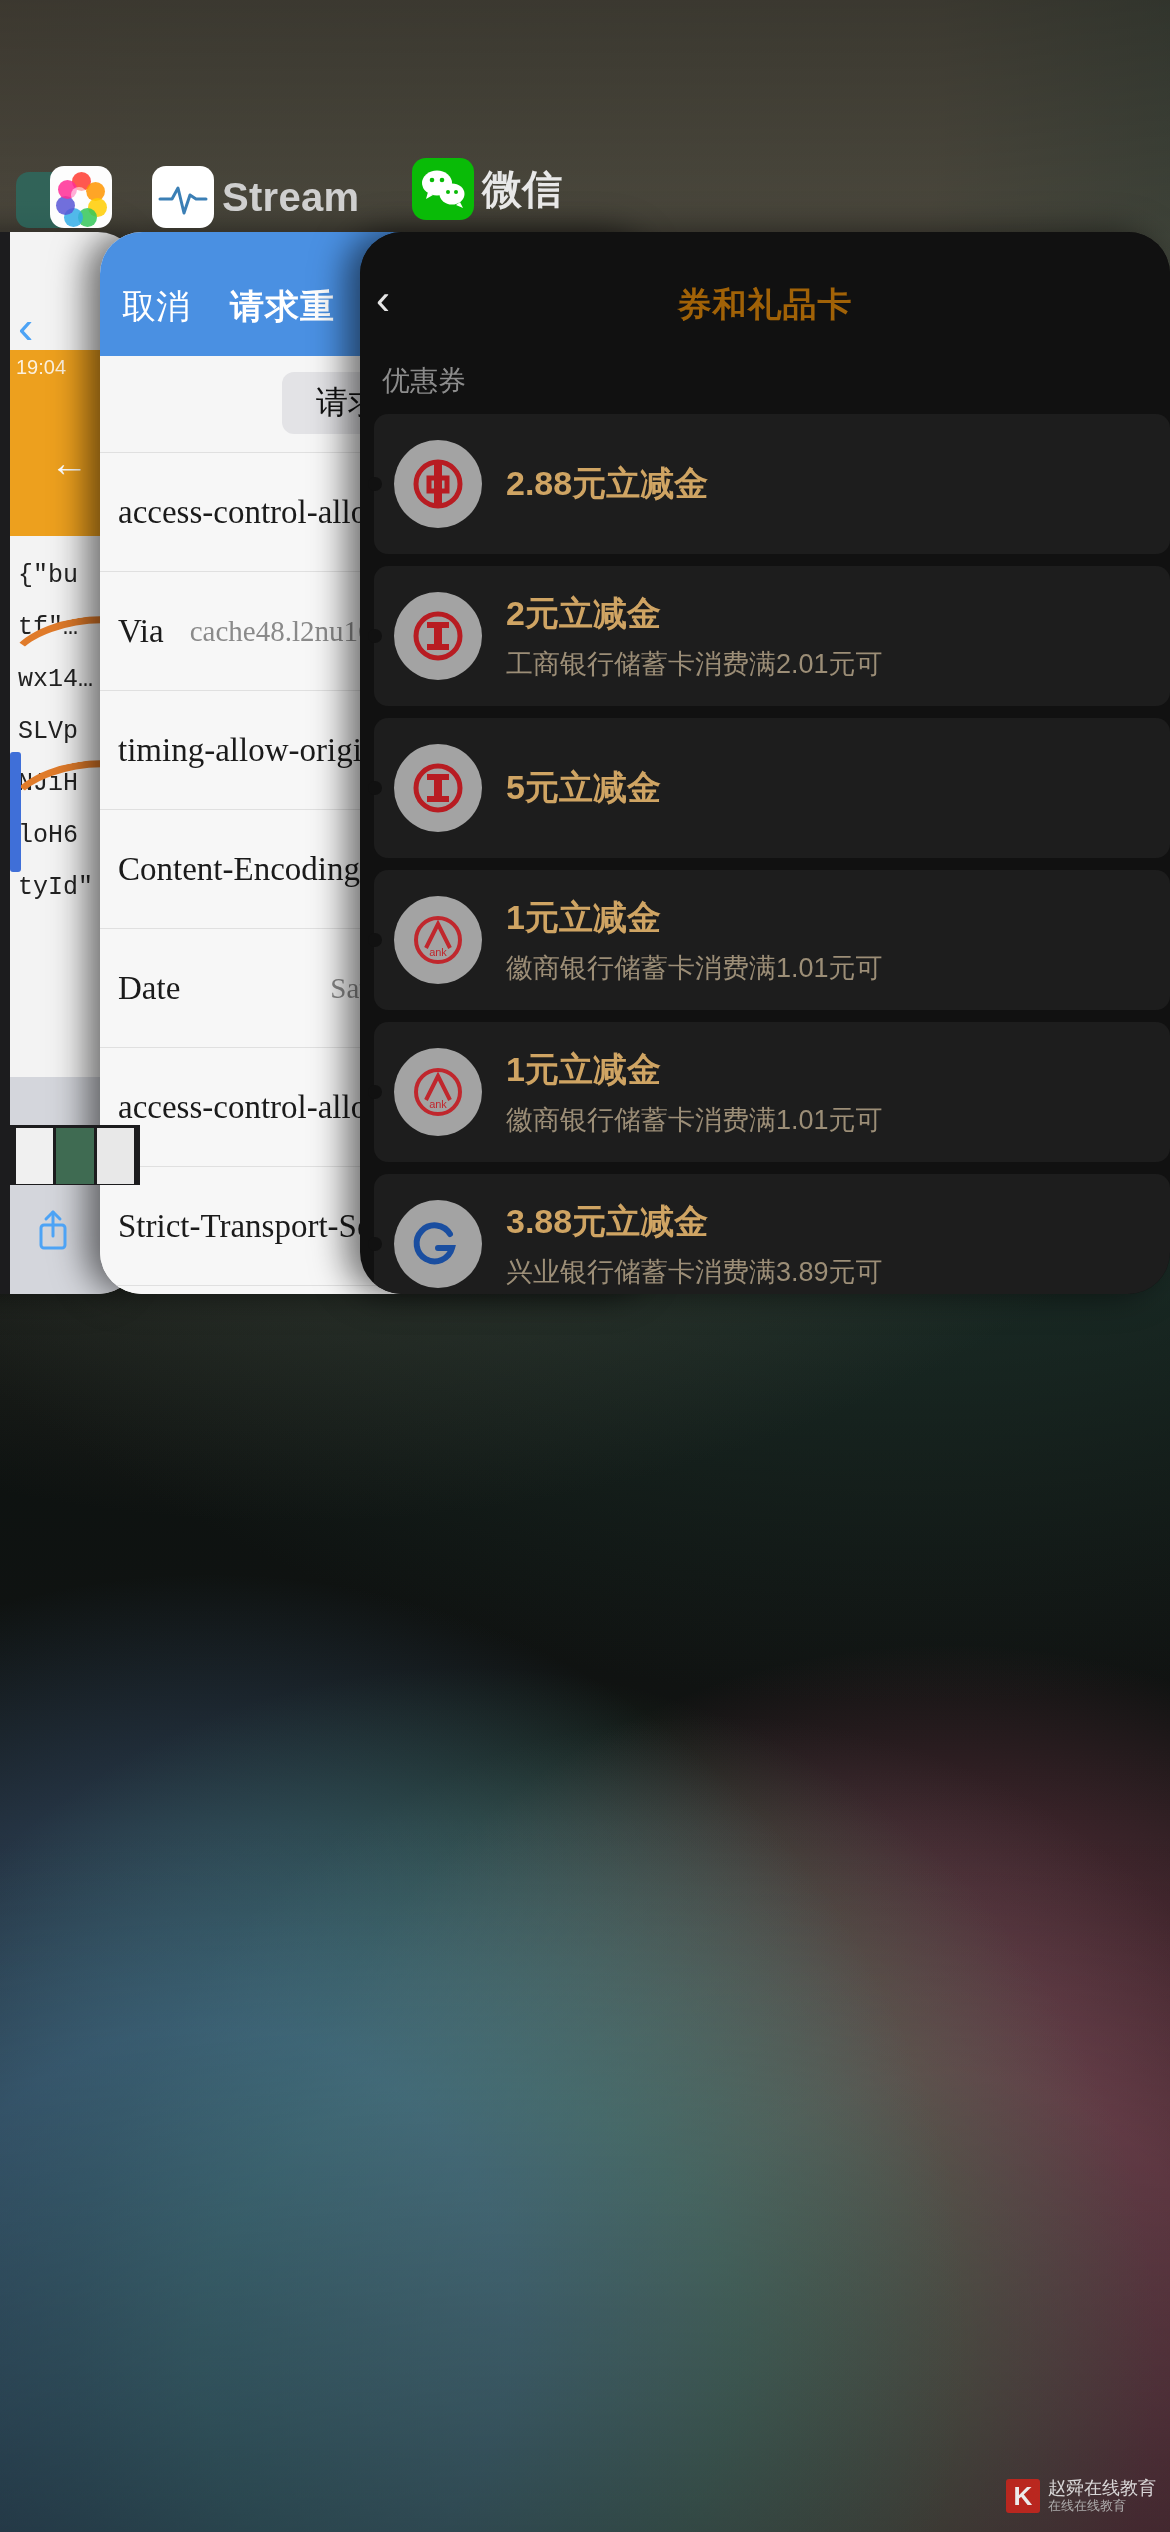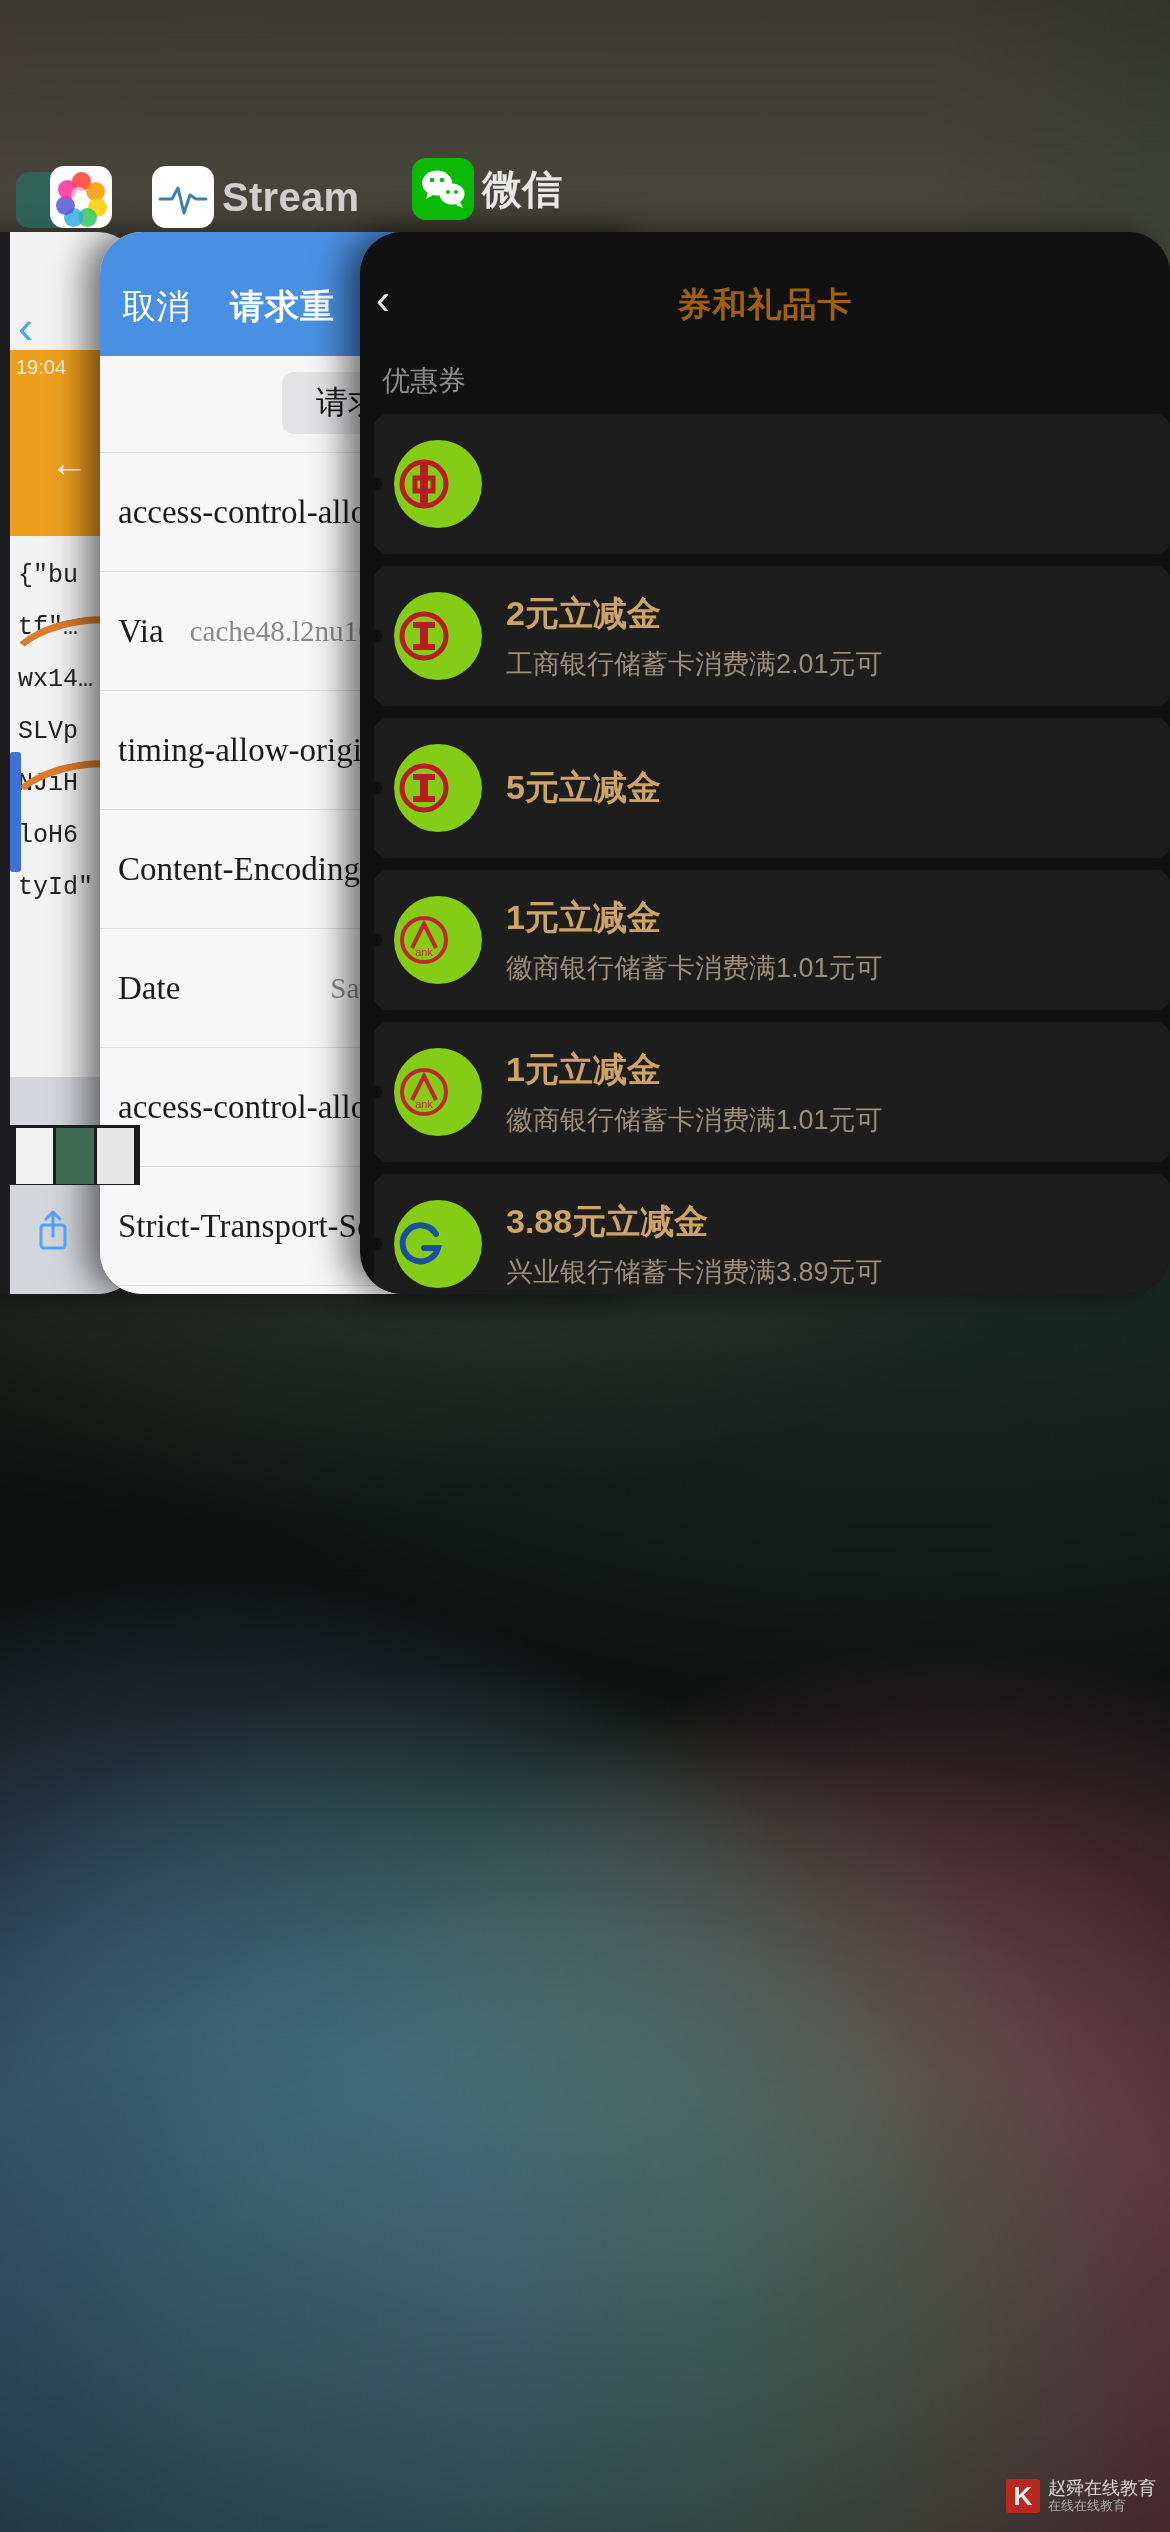--- a/index.html
+++ b/index.html
@@ -72,21 +72,21 @@
   .hdrrow .v{font-size:29px;color:#8a8a8a;margin-left:26px;font-family:"Liberation Serif","DejaVu Serif",serif;}
 
   
   #card-right{left:360px;top:232px;width:810px;height:1062px;background:#111111;}
   #wx-nav{height:124px;position:relative;background:#111;}
   #wx-nav .bk{position:absolute;left:16px;top:44px;color:#e6e6e6;font-size:42px;font-weight:300;}
   #wx-nav .ttl{position:absolute;left:0;right:0;top:50px;text-align:center;color:#a16207;font-size:34px;font-weight:600;letter-spacing:1px;}
   #wx-sub{padding:6px 0 14px 22px;color:#8c8c8c;font-size:28px;}
   .coupon{height:140px;margin:0 0 12px 14px;background:#1d1d1d;border-radius:14px;display:flex;align-items:center;padding-left:20px;position:relative;}
   .coupon:before{content:"";position:absolute;left:-6px;top:50%;width:14px;height:14px;border-radius:50%;background:#111;transform:translateY(-50%);}
-  .bank{width:88px;height:88px;border-radius:50%;background:#84cc16;flex:none;position:relative;display:flex;align-items:center;justify-content:flex-start;}
+  .bank{width:88px;height:88px;border-radius:50%;background:#a3a3a3;flex:none;position:relative;display:flex;align-items:center;justify-content:center;}
   .ctxt{margin-left:24px;overflow:hidden;}
   .camt{color:#cfa463;font-size:34px;font-weight:600;white-space:nowrap;}
   .cdesc{color:#9c8e77;font-size:27px;margin-top:9px;white-space:nowrap;}
 
   
   .wm{position:absolute;right:14px;bottom:18px;display:flex;align-items:center;gap:8px;opacity:.9;}
   .wm .wmk{width:34px;height:34px;background:#c7261d;color:#fff;font-size:26px;font-weight:700;
     display:flex;align-items:center;justify-content:center;border-radius:3px;}
   .wm .wmt{display:flex;flex-direction:column;line-height:1.15;}
   .wm .wmt span:first-child{color:#e9e9e9;font-size:18px;}
@@ -236,20 +236,21 @@
 
   <div class="coupon">
     <div class="bank">
       <svg width="60" height="60" viewBox="0 0 60 60" aria-hidden="true">
         <circle cx="30" cy="30" r="22" fill="none" stroke="#b81c22" stroke-width="5"></circle>
         <rect x="26" y="8" width="8" height="44" fill="#b81c22"></rect>
         <rect x="21" y="24" width="18" height="13" fill="none" stroke="#b81c22" stroke-width="5"></rect>
       </svg>
     </div>
     <div class="ctxt">
+      <div class="camt">2.88元立减金</div>
     </div>
   </div>
 
   <div class="coupon">
     <div class="bank">
       <svg width="60" height="60" viewBox="0 0 60 60" aria-hidden="true">
         <circle cx="30" cy="30" r="22" fill="none" stroke="#b81c22" stroke-width="5"></circle>
         <rect x="19" y="16" width="22" height="6" fill="#b81c22"></rect>
         <rect x="19" y="38" width="22" height="6" fill="#b81c22"></rect>
         <rect x="26" y="22" width="8" height="16" fill="#b81c22"></rect>

